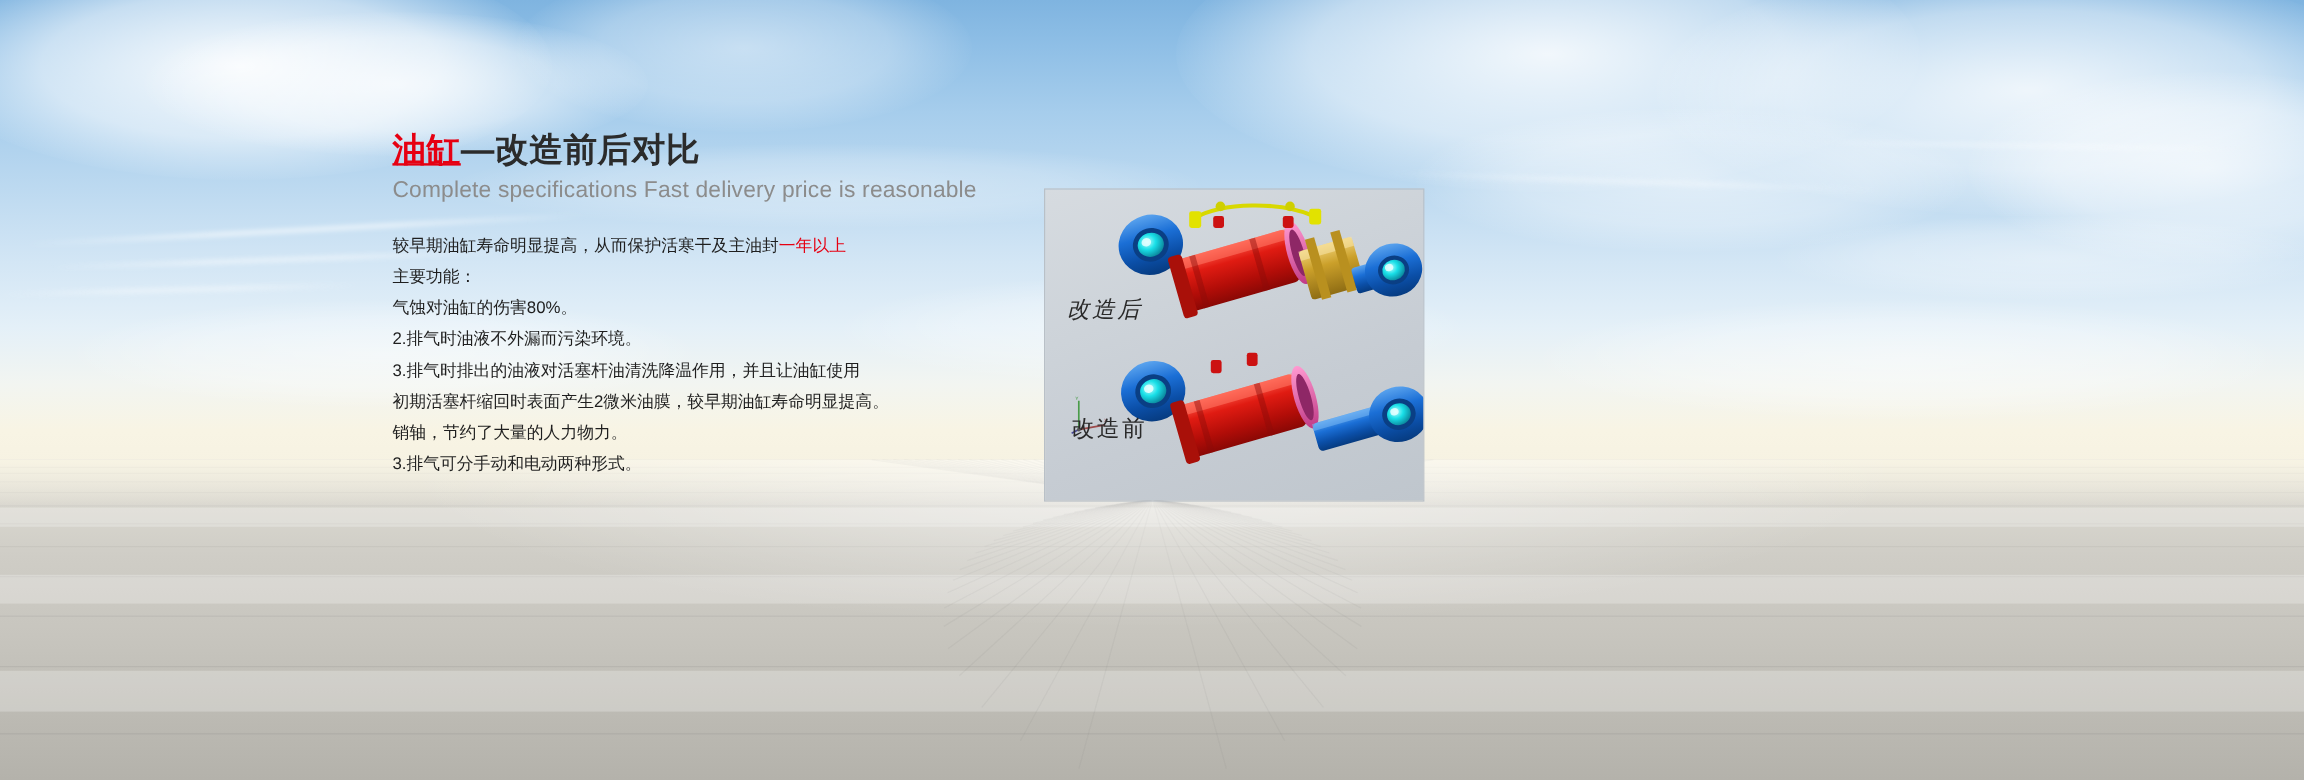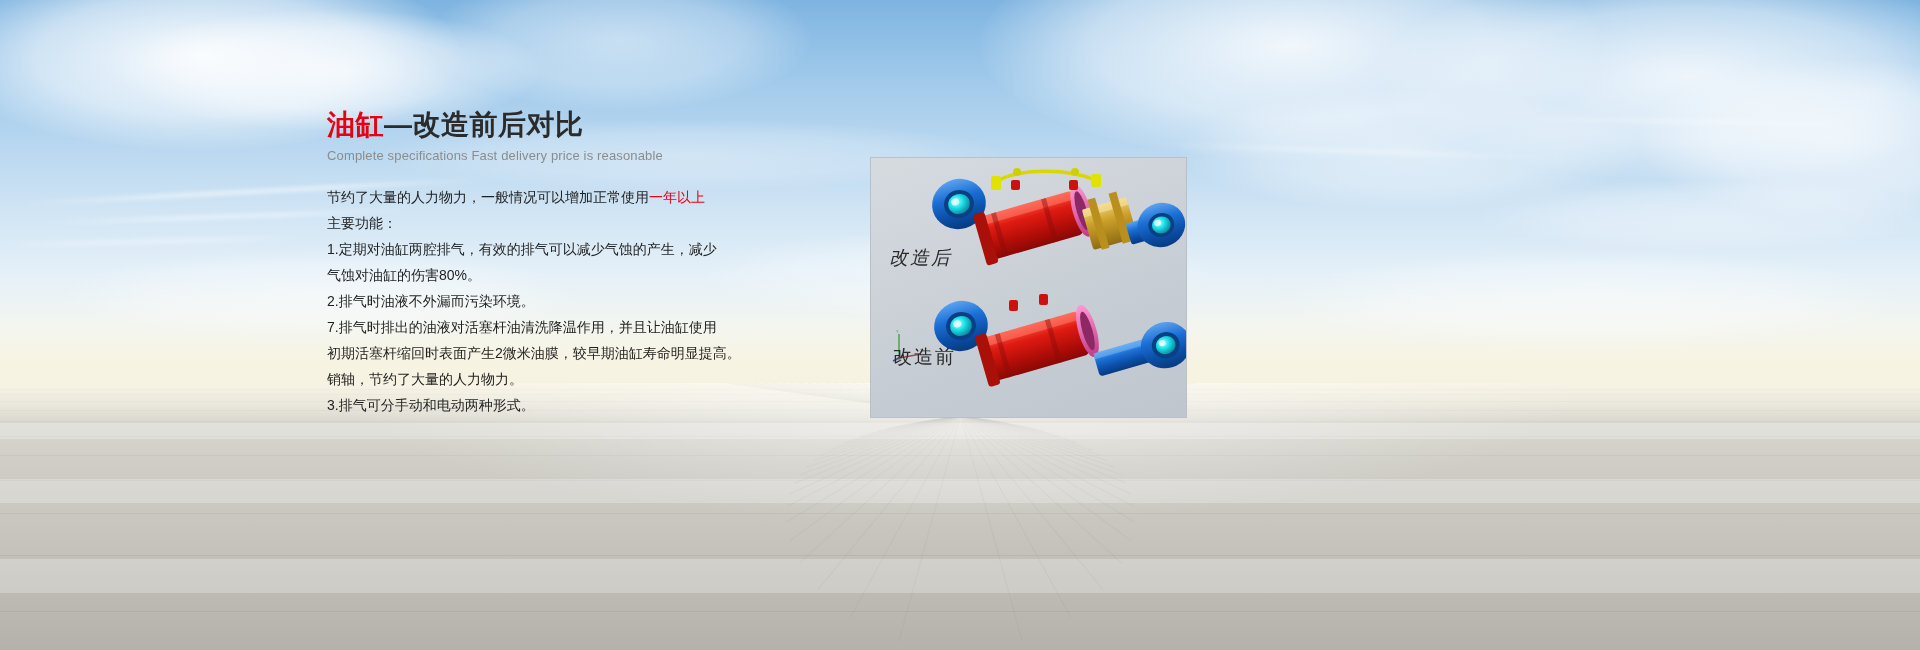--- a/index.html
+++ b/index.html
@@ -103,25 +103,25 @@
     width: 520px;
   }
   .title {
     font-family: "Liberation Sans", "DejaVu Sans", sans-serif;
     font-size: 28px;
     font-weight: bold;
     letter-spacing: 0.5px;
     line-height: 34px;
     white-space: nowrap;
   }
-  .title .red { color: #e60012; }
+  .title .red { color: #e60012; text-decoration: underline; }
   .title .dark { color: #2b2b2b; }
   .subtitle {
     margin-top: 6px;
-    font-size: 13px;
+    font-size: 19px;
     color: #8c8c8c;
     letter-spacing: 0.15px;
     white-space: nowrap;
   }
   .body {
     margin-top: 21px;
     font-size: 14px;
     color: #1f1f1f;
     line-height: 26px;
   }
@@ -256,27 +256,26 @@
 
   <div class="text-col">
 
     <div class="title">
       <span class="red">油缸</span><span class="dark">—改造前后对比</span>
     </div>
 
     <div class="subtitle">Complete specifications Fast delivery price is reasonable</div>
 
     <div class="body">
-      <p><span>节约了大量的人力物力，一般情况可以增加正常使用</span><span class="red">一年以上</span></p>
+      <p><span>较早期油缸寿命明显提高，从而保护活寒干及主油封</span><span class="red">一年以上</span></p>
       <p>主要功能：</p>
       <div id="feature-list">
-          <p>1.定期对油缸两腔排气，有效的排气可以减少气蚀的产生，减少</p>
           <p>气蚀对油缸的伤害80%。</p>
           <p>2.排气时油液不外漏而污染环境。</p>
-          <p>7.排气时排出的油液对活塞杆油清洗降温作用，并且让油缸使用</p>
+          <p>3.排气时排出的油液对活塞杆油清洗降温作用，并且让油缸使用</p>
           <p>初期活塞杆缩回时表面产生2微米油膜，较早期油缸寿命明显提高。</p>
           <p>销轴，节约了大量的人力物力。</p>
           <p>3.排气可分手动和电动两种形式。</p>
         </div>
     </div>
   </div>
 
   <div class="cad-panel">
 
     <div class="cyl" style="left:28px; top:6px;">

